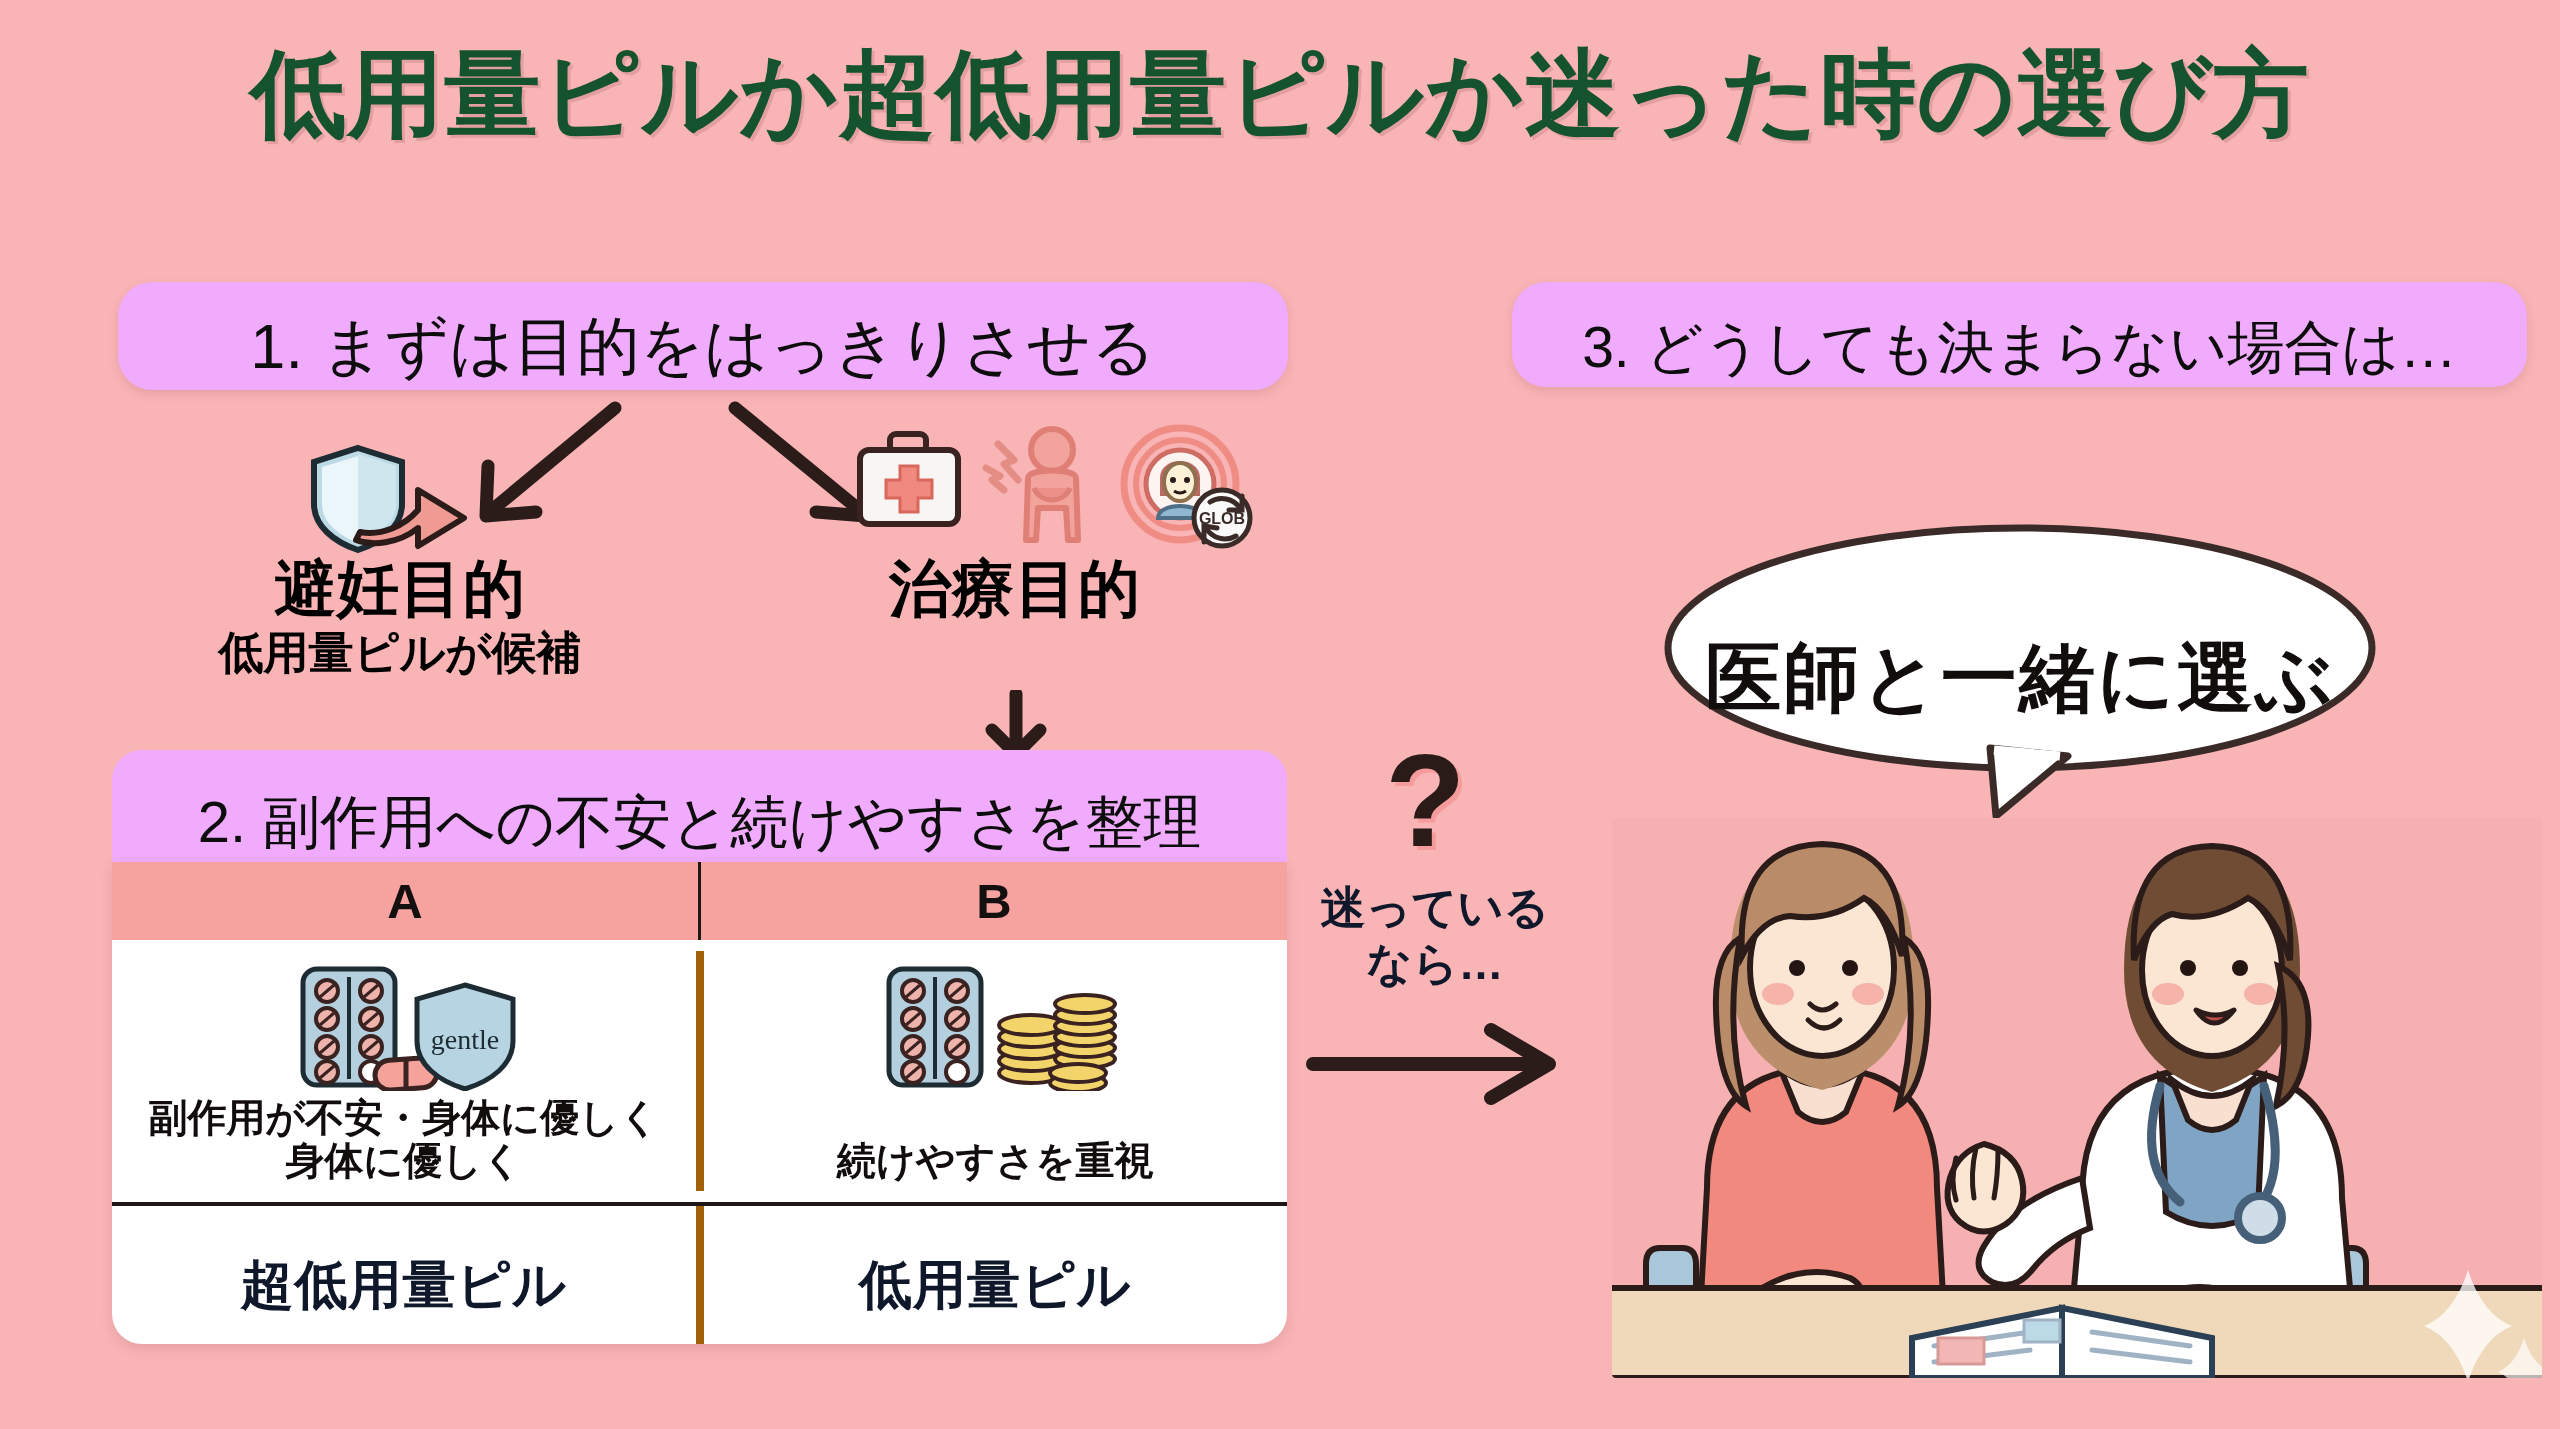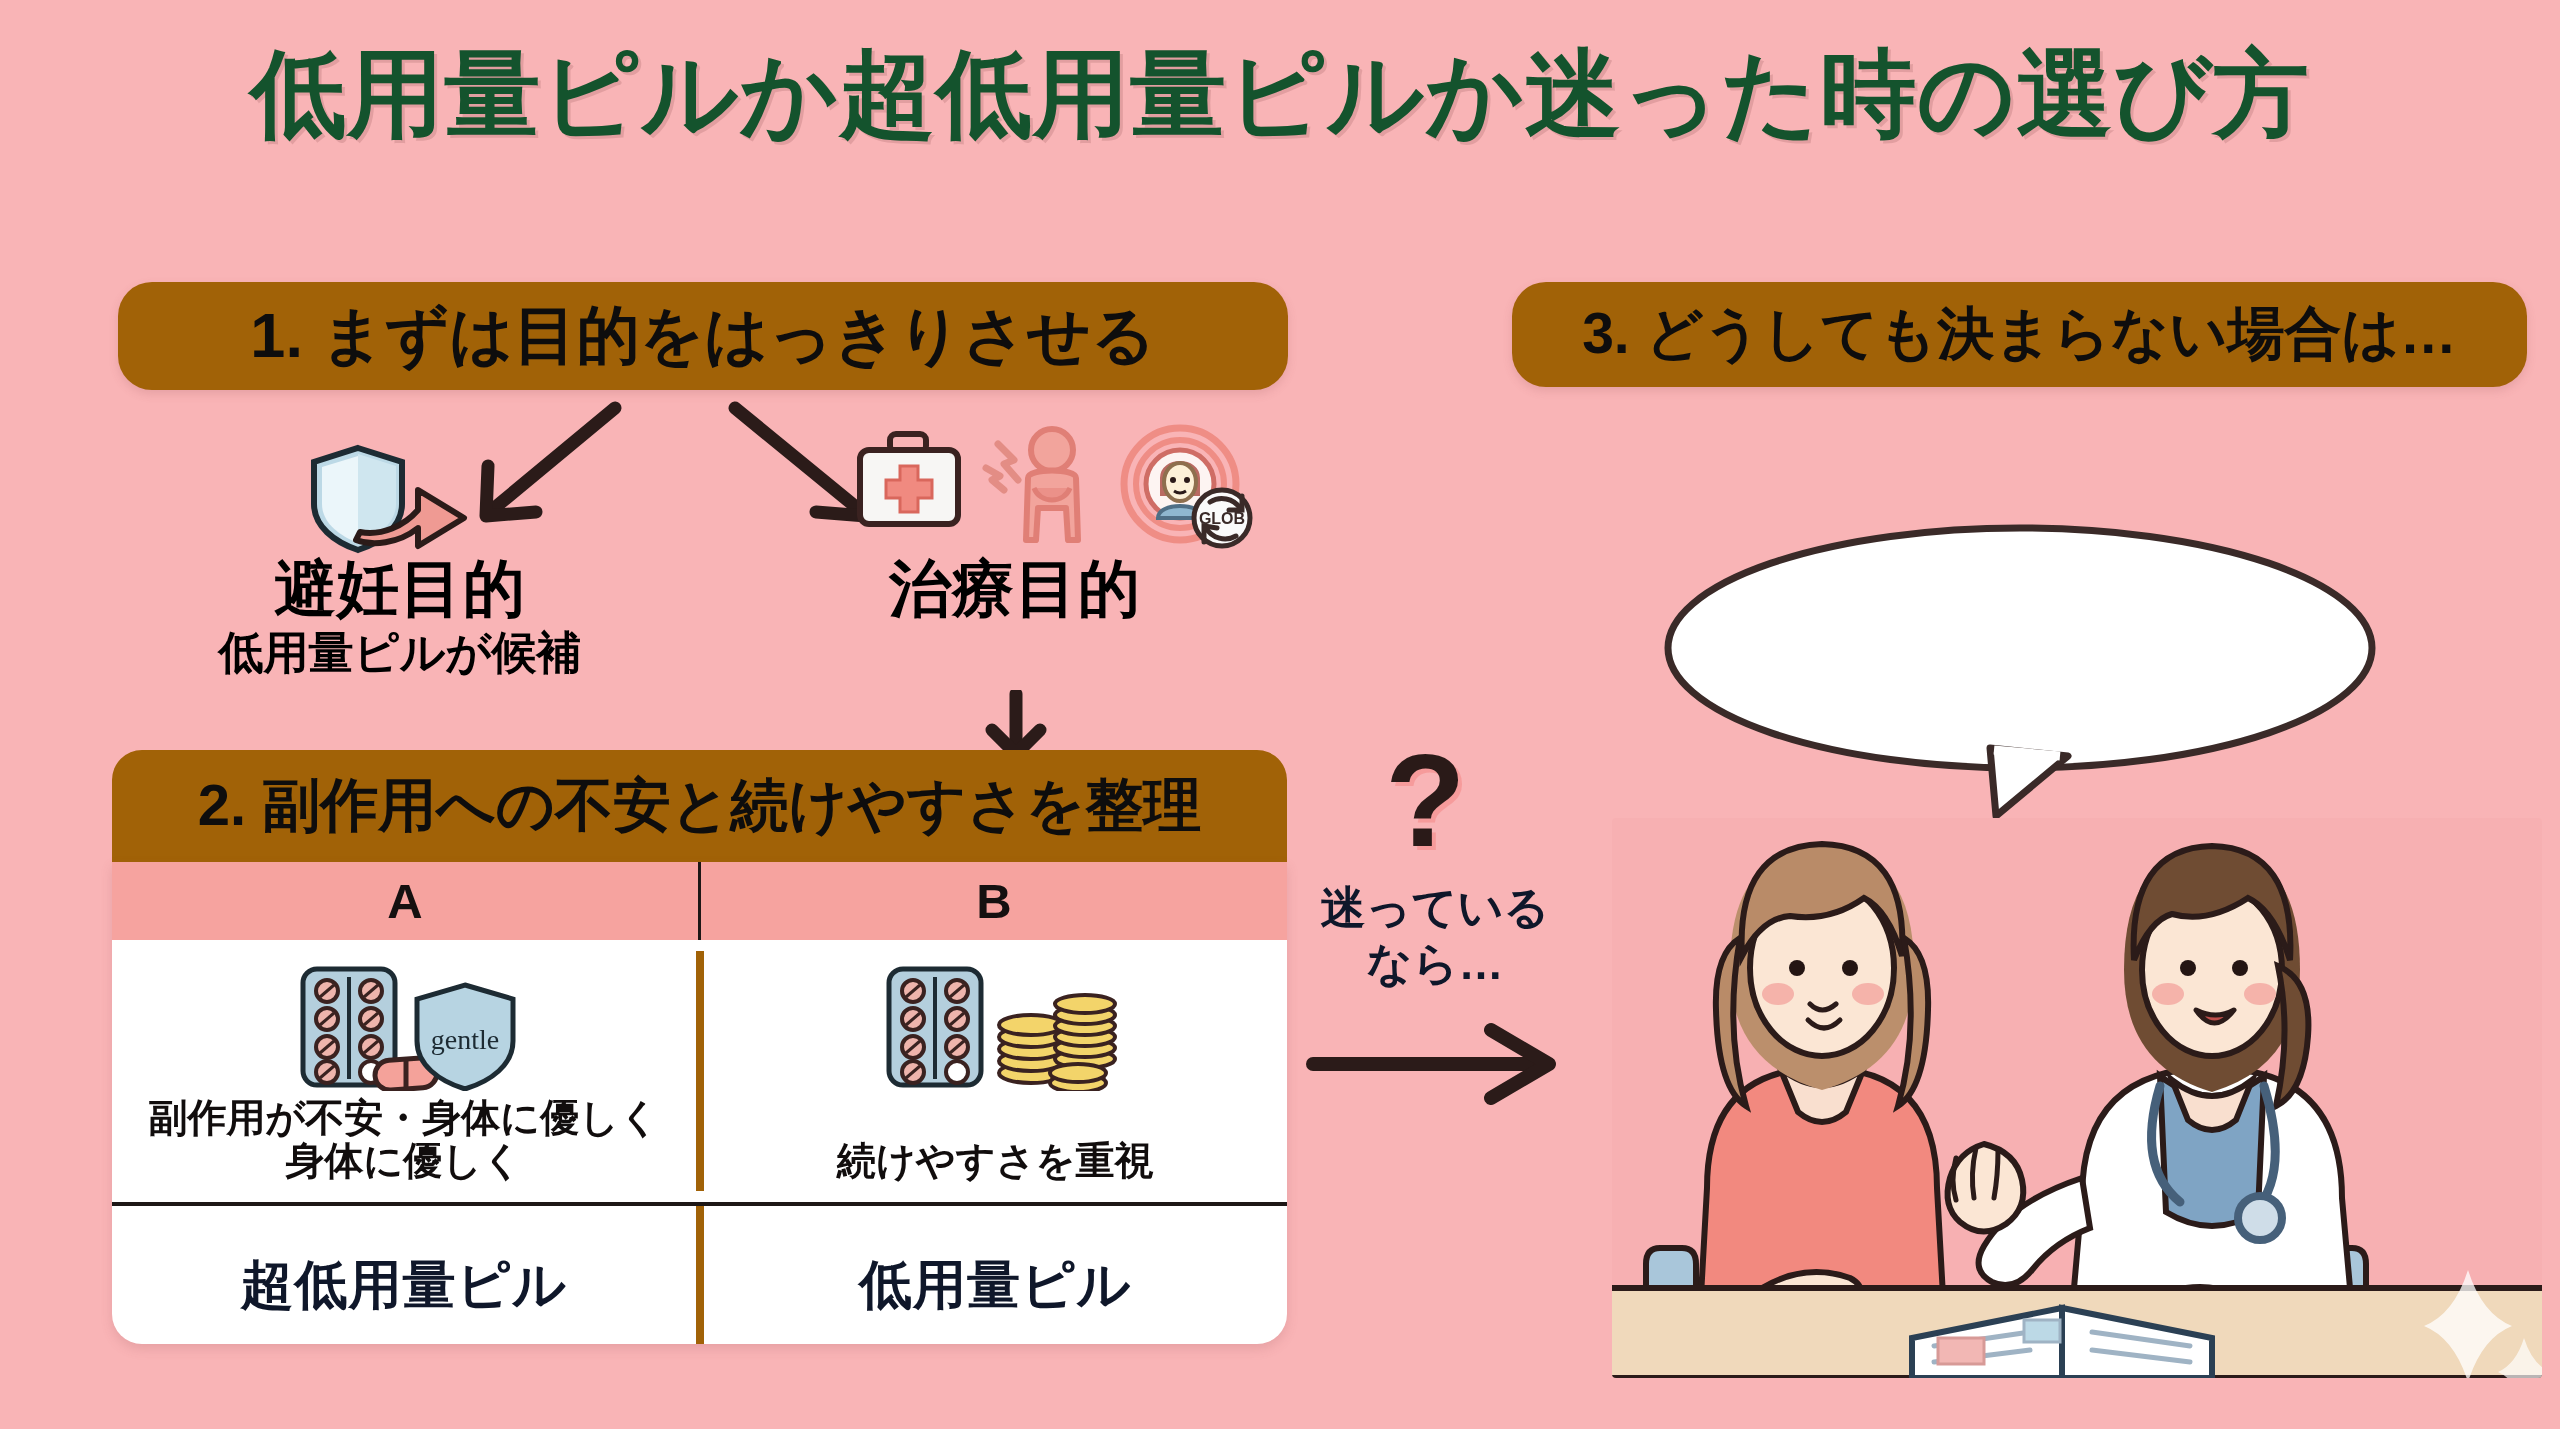--- a/index.html
+++ b/index.html
@@ -21,26 +21,26 @@
     font-weight:bold;
     color:#14532d;
     letter-spacing:1px;
     text-shadow:3px 3px 0 rgba(120,60,60,.18);
     white-space:nowrap;
   }
 
   
   .white-box{
     position:absolute;
-    background:#a16207;
+    background:#f0abfc;
     border-radius:34px;
     box-shadow:0 4px 10px rgba(150,80,85,.18);
-    display:flex;align-items:center;justify-content:center;
+    display:flex;align-items:flex-end;justify-content:center;
     color:#0e0d0d;
-    font-weight:bold;
+    font-weight:normal;
     white-space:nowrap;
   }
   #box1{left:118px;top:282px;width:1170px;height:108px;font-size:63px;}
   #box3{left:1512px;top:282px;width:1015px;height:105px;font-size:57px;}
   #box2{left:112px;top:750px;width:1175px;height:112px;font-size:58px;border-radius:30px 30px 0 0;box-shadow:none;}
 
   
   .branch-arrows{position:absolute;left:430px;top:400px;width:520px;height:140px;}
 
   
@@ -334,20 +334,21 @@
       </g>
     </svg>
   </div>
 
   <div id="bubble">
     <svg width="720" height="300" viewBox="0 0 720 300">
       <ellipse cx="360" cy="128" rx="352" ry="120" fill="#ffffff" stroke="#3a2a28" stroke-width="7"></ellipse>
       <path d="M330 228 L336 296 L408 236 Z" fill="#ffffff" stroke="#3a2a28" stroke-width="7" stroke-linejoin="round"></path>
       <path d="M334 230 L400 236" stroke="#ffffff" stroke-width="9"></path>
     </svg>
+    <div class="bubble-text">医師と一緒に選ぶ</div>
   </div>
 
   <div id="illus">
     <svg width="930" height="560" viewBox="0 0 930 560">
       <defs>
         <clipPath id="clipIllus">
             <rect x="0" y="0" width="930" height="560" rx="4"></rect>
           </clipPath>
       </defs>
       <g clip-path="url(#clipIllus)">

